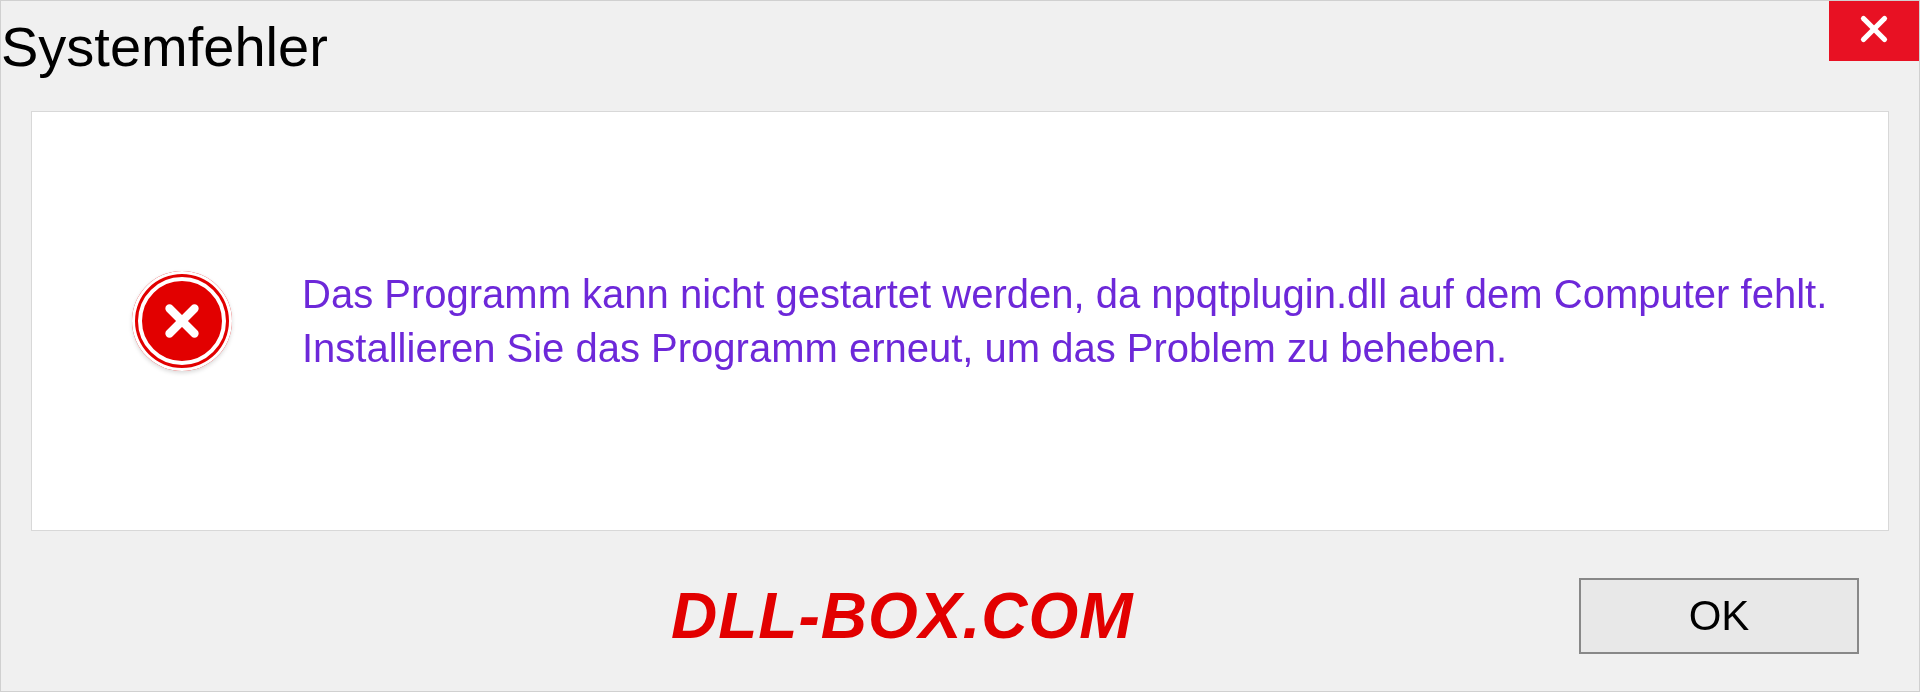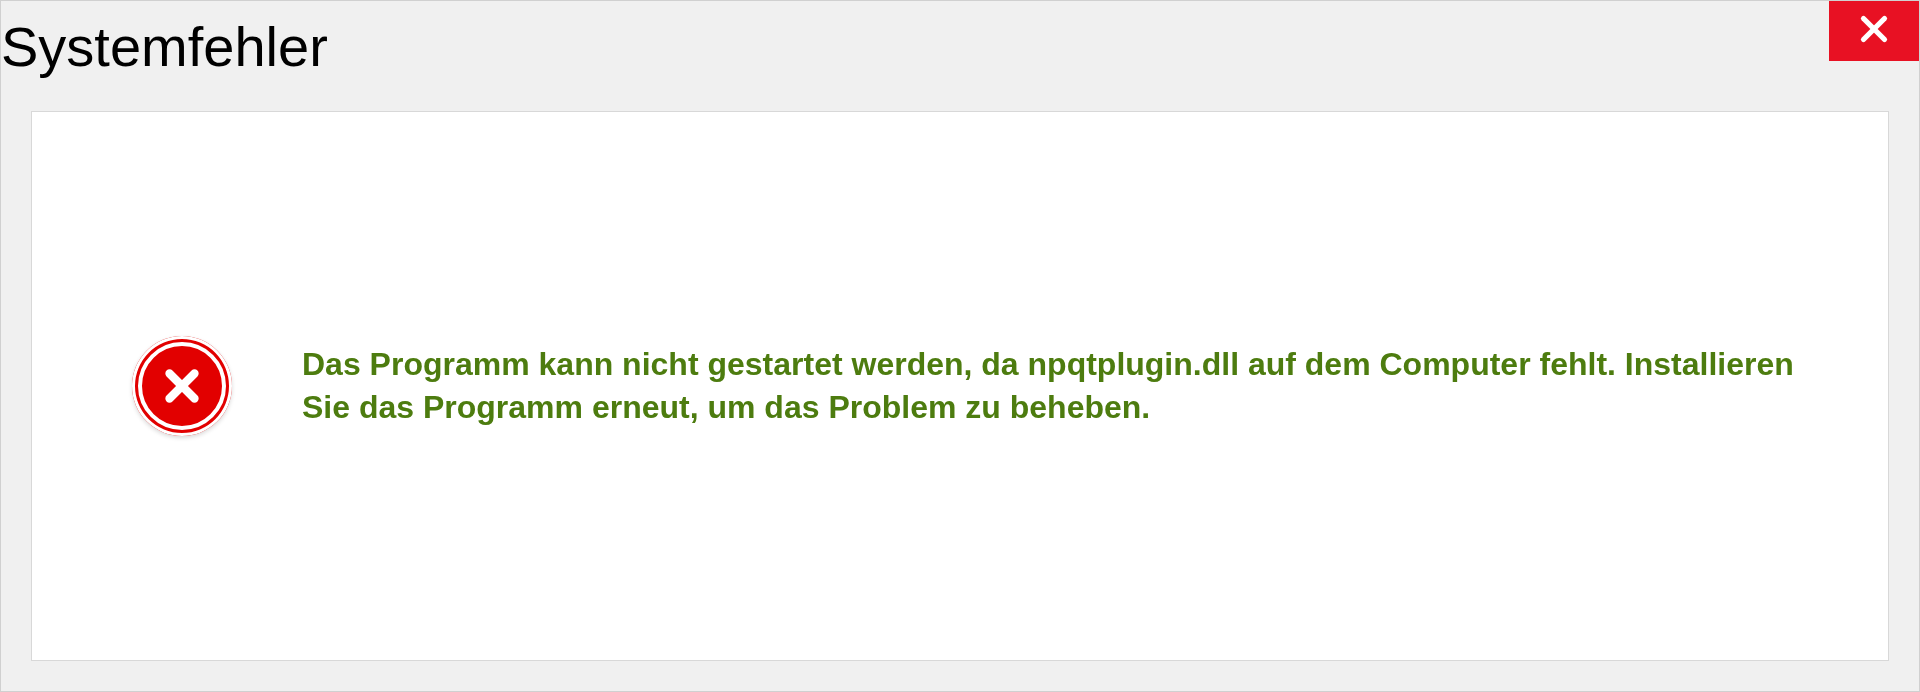--- a/index.html
+++ b/index.html
@@ -81,24 +81,24 @@
       border-radius: 50%;
       border: 4px solid #fff;
     }
     .error-circle svg {
       width: 50px;
       height: 50px;
       position: relative;
       z-index: 1;
     }
     .message {
-      font-size: 32px;
+      font-size: 40px;
       line-height: 1.35;
-      color: #4d7c0f;
-      font-weight: 700;
+      color: #6d28d9;
+      font-weight: 400;
     }
     .footer {
       height: 130px;
       display: flex;
       align-items: center;
       justify-content: space-between;
       padding: 0 60px 20px 30px;
     }
     .watermark {
       font-size: 64px;
@@ -142,13 +142,17 @@
   <div class="content-box">
     <div class="error-circle">
       <svg viewBox="0 0 24 24" fill="none" stroke="#fff" stroke-width="4" stroke-linecap="round">
         <line x1="6" y1="6" x2="18" y2="18"></line>
         <line x1="18" y1="6" x2="6" y2="18"></line>
       </svg>
     </div>
     <div class="message">Das Programm kann nicht gestartet werden, da npqtplugin.dll auf dem Computer fehlt. Installieren Sie das Programm erneut, um das Problem zu beheben.</div>
   </div>
 
+  <div class="footer">
+    <div class="watermark">DLL-BOX.COM</div>
+    <button class="ok-btn">OK</button>
+  </div>
 </div>
 
 </body></html>

